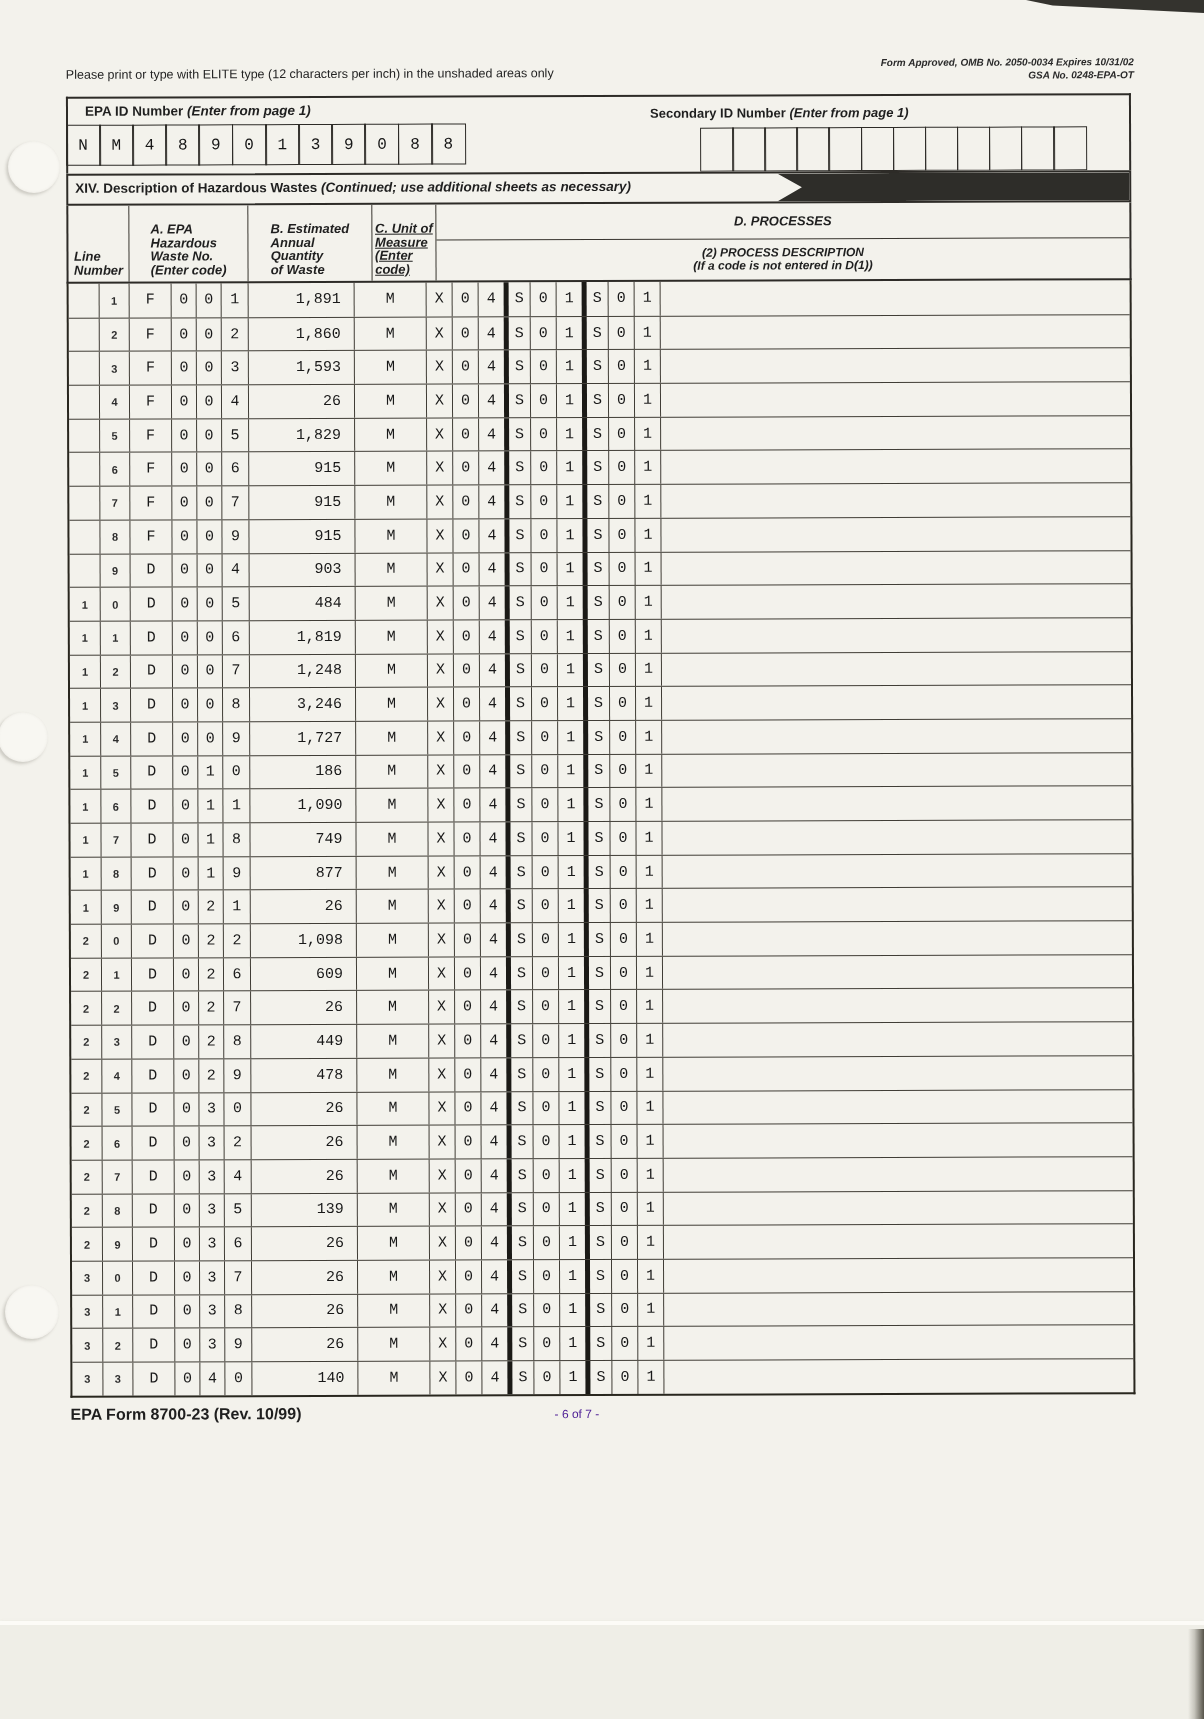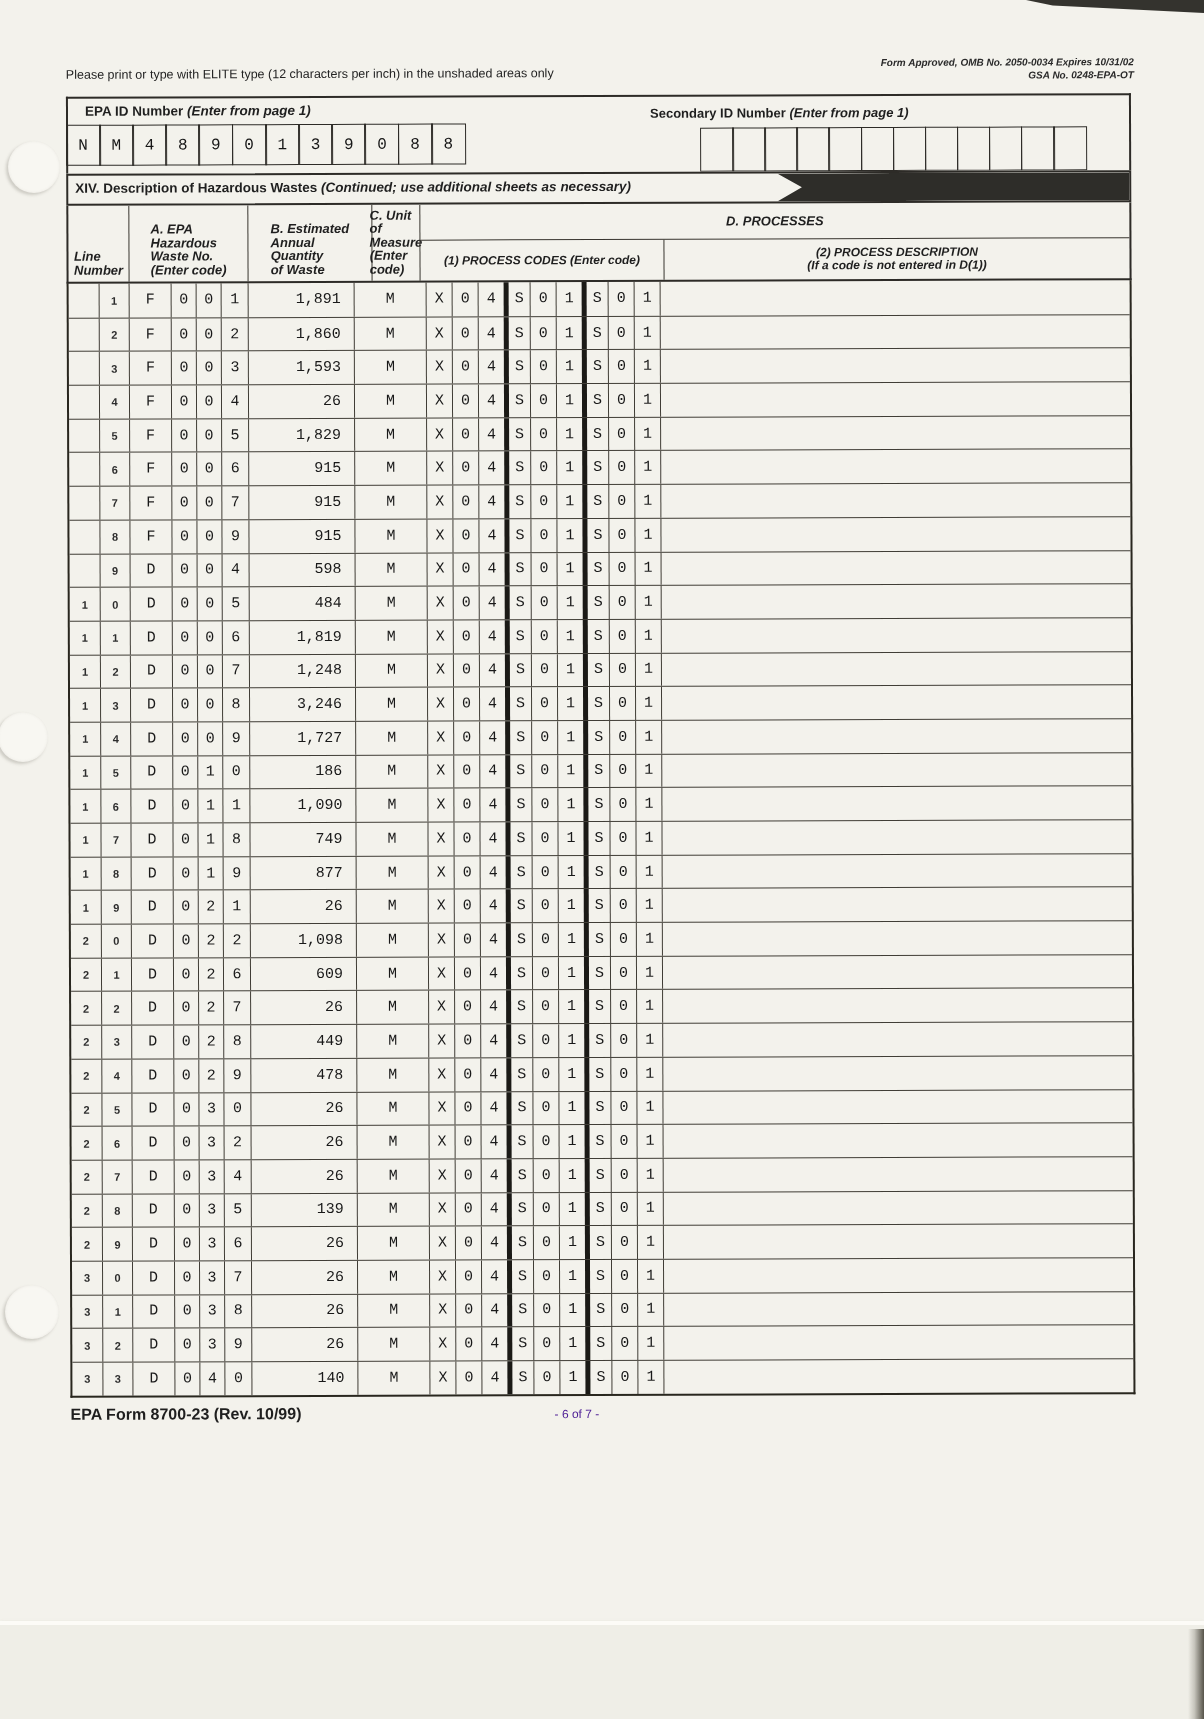--- a/index.html
+++ b/index.html
@@ -50,21 +50,21 @@
     clip-path:polygon(0 0,100% 0,100% 100%,0 100%,7% 50%);}
 
   
   .thead{display:flex;height:78px;box-sizing:border-box;border:2.5px solid #2d2b27;border-top:none;}
   .hcell{box-sizing:border-box;border-left:1.4px solid #38352f;display:flex;align-items:flex-end;
     justify-content:center;text-align:left;font-style:italic;font-weight:bold;font-size:13px;
     line-height:13.5px;padding-bottom:5px;white-space:pre-line;}
   .h-line{width:60px;border-left:none;}
   .h-a{width:119px;}
   .h-b{width:124px;}
-  .h-c{width:48px;}
+  .h-c{width:64px;text-decoration:underline;}
   .h-d{flex:1;display:flex;flex-direction:column;border-left:1.4px solid #38352f;box-sizing:border-box;}
   .h-d-top{height:35px;border-bottom:1.6px solid #38352f;display:flex;align-items:center;
     justify-content:center;font-style:italic;font-weight:bold;font-size:13px;}
   .h-d-bot{flex:1;display:flex;}
   .h-d1{box-sizing:border-box;width:244px;border-right:1.6px solid #38352f;display:flex;align-items:center;
     justify-content:center;font-style:italic;font-weight:bold;font-size:12px;text-align:center;}
   .h-d2{flex:1;display:flex;align-items:center;justify-content:center;font-style:italic;font-weight:bold;
     font-size:12px;line-height:13.5px;text-align:center;white-space:pre-line;}
 
   
@@ -167,21 +167,20 @@
 Annual
 Quantity
 of Waste</div>
         <div class="hcell h-c">C. Unit of
 Measure
 (Enter
 code)</div>
         <div class="h-d">
           <div class="h-d-top">D. PROCESSES</div>
           <div class="h-d-bot">
-            <div class="h-d1">(1) PROCESS CODES (Enter code)</div>
             <div class="h-d2">(2) PROCESS DESCRIPTION
 (If a code is not entered in D(1))</div>
           </div>
         </div>
       </div>
 
       <div class="tbody">
           <div class="trow">
             <div class="tc c-l1 ln"></div>
             <div class="tc c-l2 ln">1</div>
@@ -342,21 +341,21 @@
             <div class="tc c-code tw">1</div>
             <div class="tc c-desc"></div>
           </div>
           <div class="trow">
             <div class="tc c-l1 ln"></div>
             <div class="tc c-l2 ln">9</div>
             <div class="tc c-w0 tw">D</div>
             <div class="tc c-w1 tw">0</div>
             <div class="tc c-w2 tw">0</div>
             <div class="tc c-w3 tw">4</div>
-            <div class="tc c-qty tw">598</div>
+            <div class="tc c-qty tw">903</div>
             <div class="tc c-unit tw">M</div>
             <div class="tc c-code tw">X</div>
             <div class="tc c-code tw">0</div>
             <div class="tc c-code tw">4</div>
             <div class="tc c-code tw tg">S</div>
             <div class="tc c-code tw">0</div>
             <div class="tc c-code tw">1</div>
             <div class="tc c-code tw tg">S</div>
             <div class="tc c-code tw">0</div>
             <div class="tc c-code tw">1</div>

